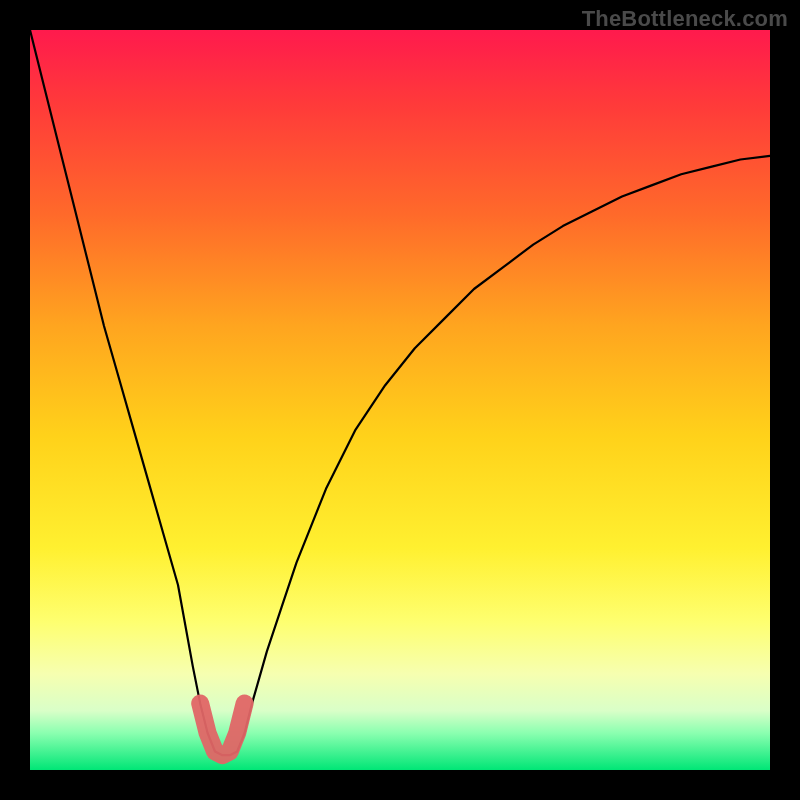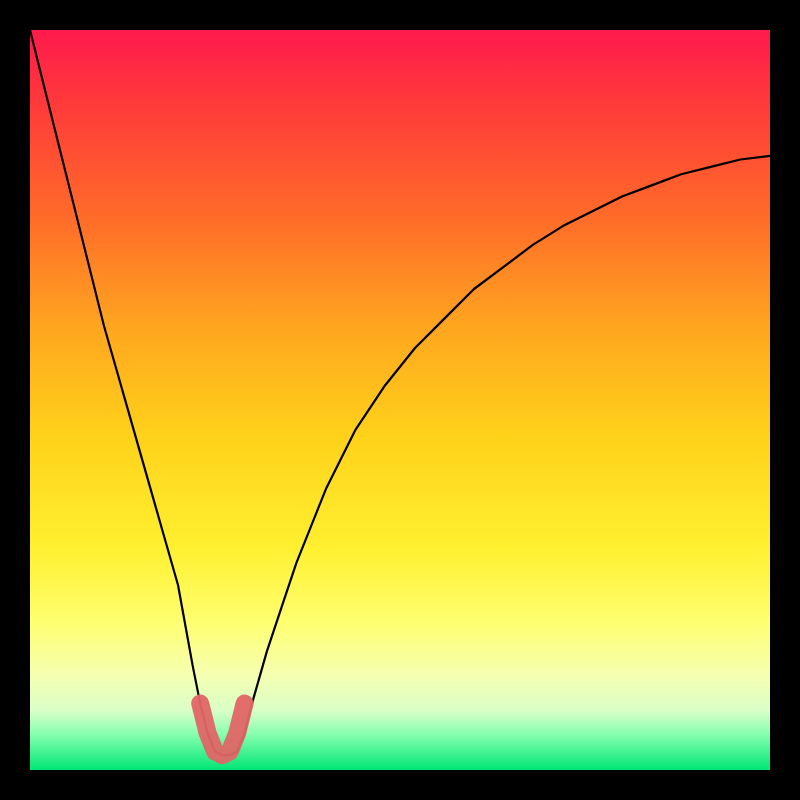--- a/index.html
+++ b/index.html
@@ -53,20 +53,21 @@
     top: 0;
     width: 740px;
     height: 740px;
   }
 </style>
 </head>
 <body>
 
 <div class="frame">
 
+  <div class="watermark">TheBottleneck.com</div>
 
   <div class="plot-area">
     <svg class="curves" viewBox="0 0 740 740" preserveAspectRatio="none">
       <path id="main-curve" fill="none" stroke="#000" stroke-width="2.2" stroke-linecap="round" stroke-linejoin="round" d="M0.00 0.00 L14.80 59.20 L29.60 118.40 L44.40 177.60 L59.20 236.80 L74.00 296.00 L88.80 347.80 L103.60 399.60 L118.40 451.40 L133.20 503.20 L148.00 555.00 L162.80 636.40 L170.20 673.40 L177.60 703.00 L185.00 721.50 L192.40 725.20 L199.80 725.20 L207.20 721.50 L214.60 703.00 L222.00 673.40 L236.80 621.60 L251.60 577.20 L266.40 532.80 L281.20 495.80 L296.00 458.80 L325.60 399.60 L355.20 355.20 L384.80 318.20 L414.40 288.60 L444.00 259.00 L473.60 236.80 L503.20 214.60 L532.80 196.10 L562.40 181.30 L592.00 166.50 L621.60 155.40 L651.20 144.30 L680.80 136.90 L710.40 129.50 L740.00 125.80"></path>
       <path id="highlight-curve" fill="none" stroke="#e06666" stroke-width="18" stroke-linecap="round" stroke-linejoin="round" opacity="0.95" d="M170.20 673.40 L177.60 703.00 L185.00 721.50 L192.40 725.20 L199.80 721.50 L207.20 703.00 L214.60 673.40"></path>
     </svg>
   </div>
 
 </div>
 

